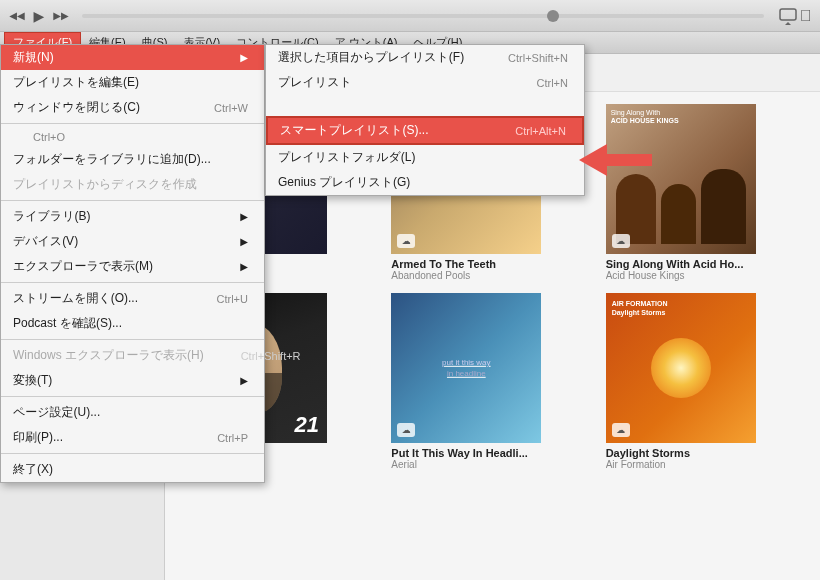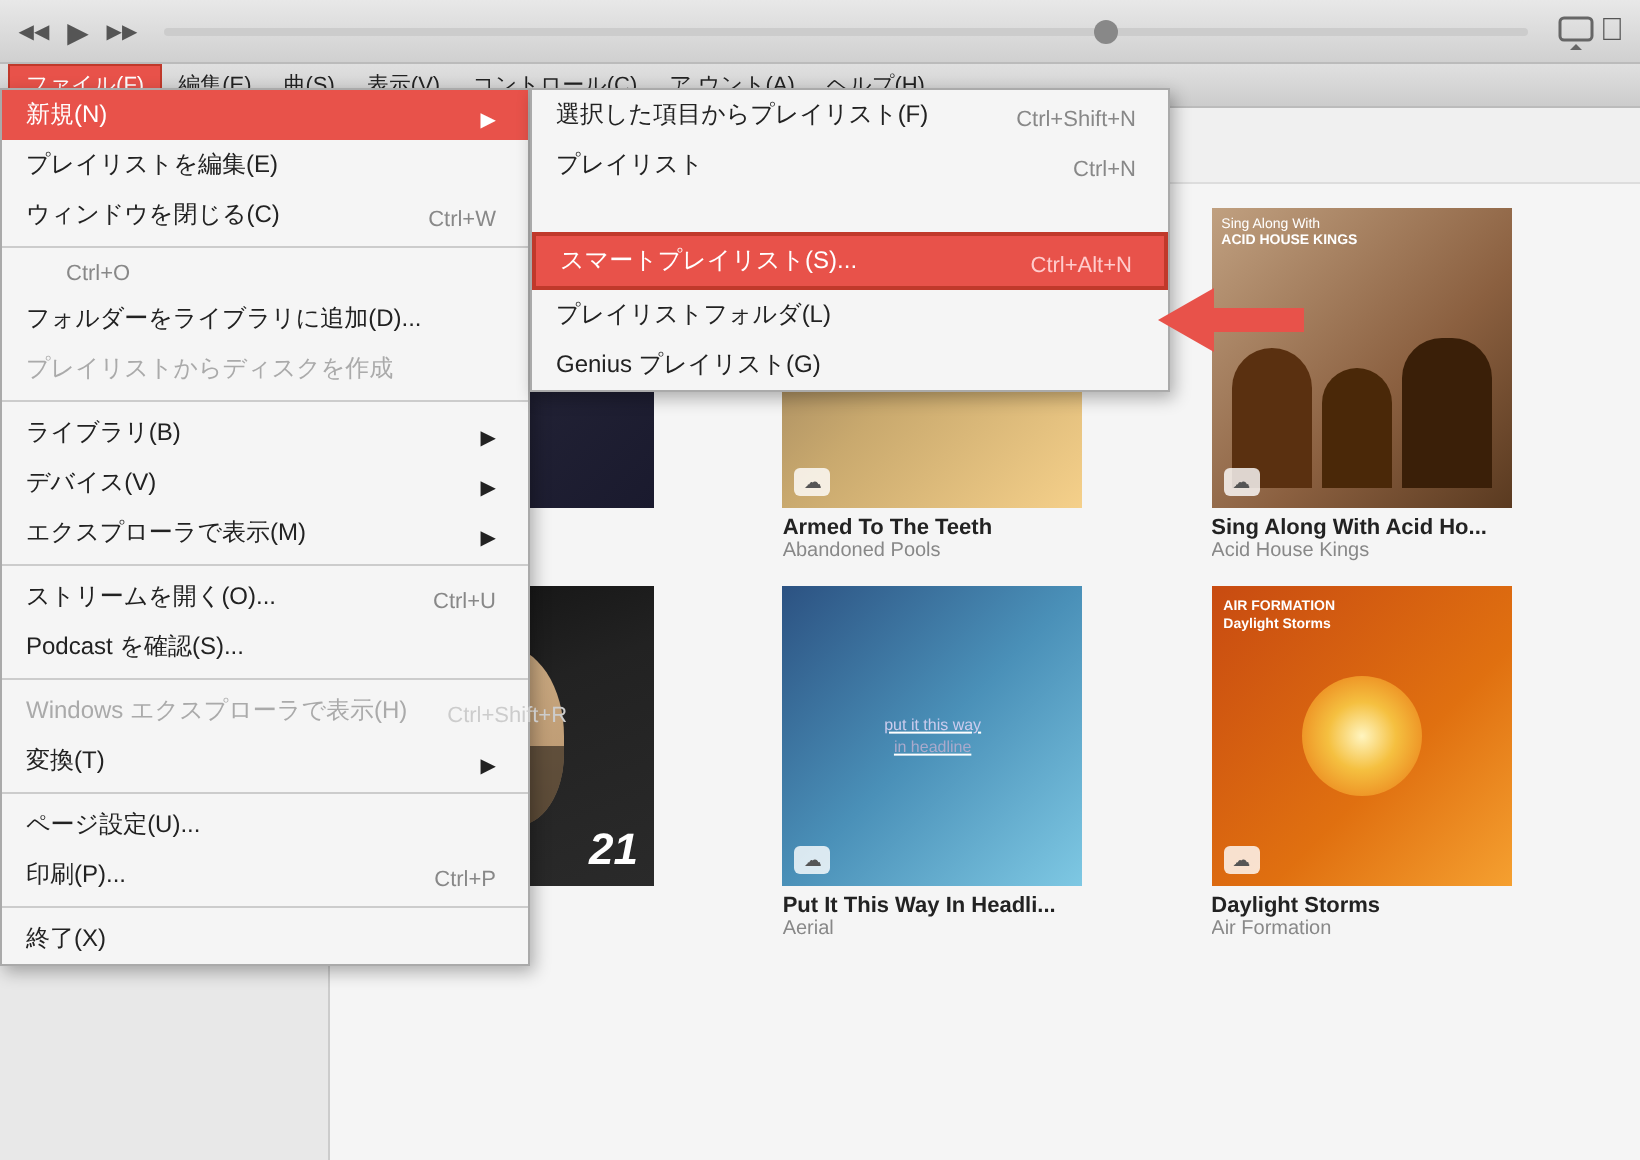--- a/index.html
+++ b/index.html
@@ -220,21 +220,21 @@
       box-shadow: 2px 3px 8px rgba(0,0,0,0.3);
       min-width: 220px;
       z-index: 200;
     }
     .dropdown-item {
       padding: 4px 16px 4px 12px;
       font-size: 12px;
       color: #222;
       cursor: pointer;
       display: flex;
-      align-items: flex-end;
+      align-items: center;
       justify-content: space-between;
       white-space: nowrap;
     }
     .dropdown-item.highlighted {
       background: #e8524a;
       color: white;
     }
     .dropdown-item.disabled {
       color: #aaa;
       cursor: default;
@@ -569,21 +569,21 @@
     </div>
     <div class="dropdown-separator"></div>
     <div class="dropdown-item">
       <span>ストリームを開く(O)...</span>
       <span class="dropdown-shortcut">Ctrl+U</span>
     </div>
     <div class="dropdown-item">
       <span>Podcast を確認(S)...</span>
     </div>
     <div class="dropdown-separator"></div>
-    <div class="dropdown-item disabled" style="color:#aaa;">
+    <div class="dropdown-item disabled" style="color:#aaa;gap:17px;">
       <span>Windows エクスプローラで表示(H)</span>
       <span class="dropdown-shortcut" style="color:#ccc;">Ctrl+Shift+R</span>
     </div>
     <div class="dropdown-item">
       <span>変換(T)</span>
       <span class="dropdown-arrow">▶</span>
     </div>
     <div class="dropdown-separator"></div>
     <div class="dropdown-item">
       <span>ページ設定(U)...</span>

